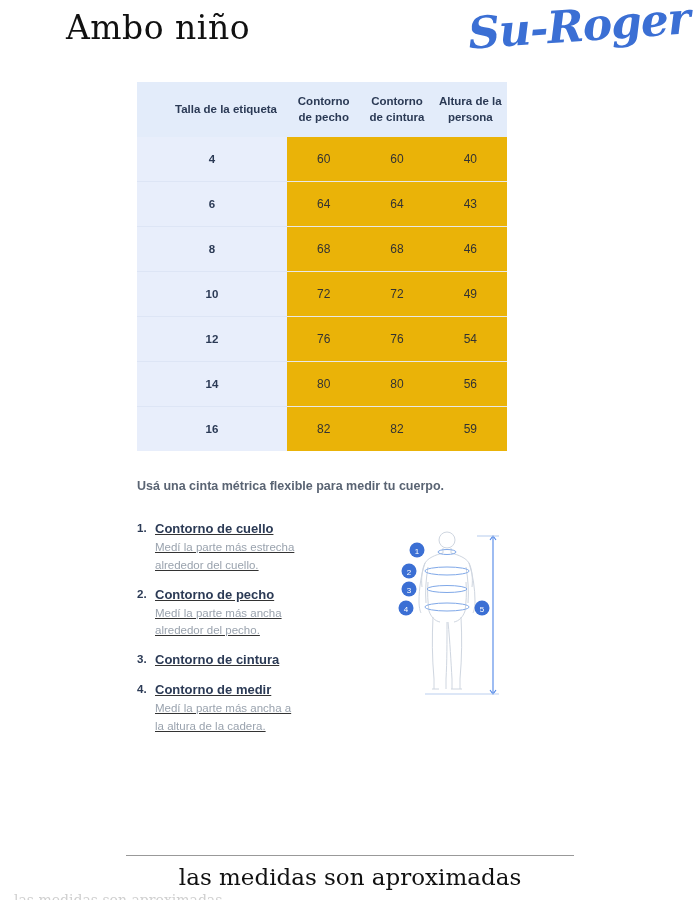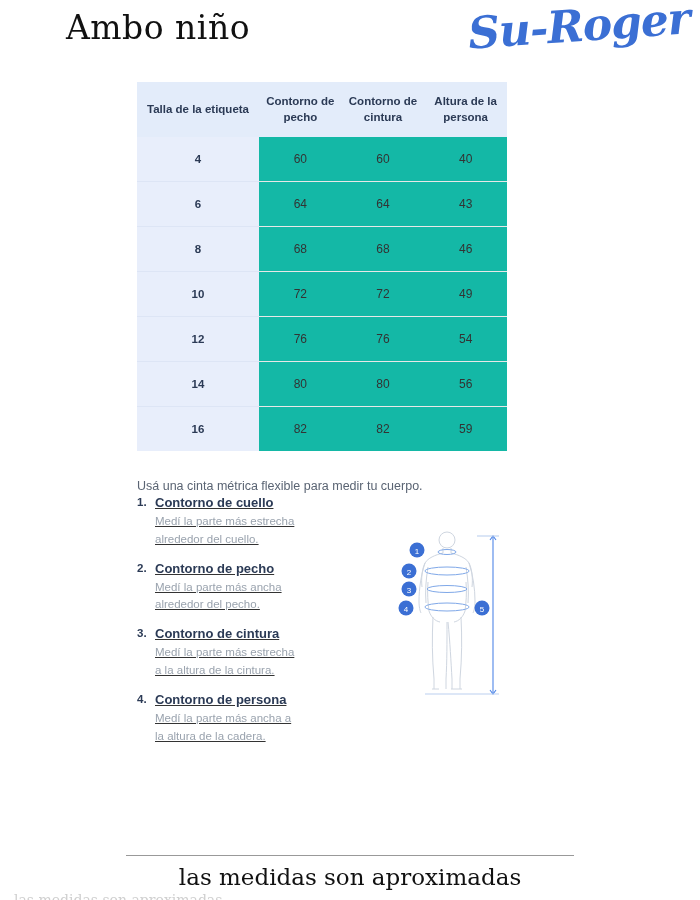--- a/index.html
+++ b/index.html
@@ -59,28 +59,29 @@
     color: #2b3a55;
     font-size: 11.5px;
     font-weight: bold;
     padding: 12px 4px;
     line-height: 1.35;
     text-align: center;
     border: none;
   }
   table.size-table th.first-col {
     width: 114px;
+    padding-left: 32px;
   }
   table.size-table td {
     font-size: 12px;
     text-align: center;
     padding: 15px 4px;
     color: #333;
     border-bottom: 1px solid #e8e8e8;
-    background: #14b8a6;
+    background: #eab308;
   }
   table.size-table td.first-col {
     background: #e8eefb;
     font-weight: bold;
     color: #2b3a55;
     font-size: 11.5px;
     border-bottom: 1px solid #dde5f5;
   }
   table.size-table tr:last-child td {
     border-bottom: none;
@@ -94,21 +95,22 @@
   }
   .howto-title {
     font-size: 14.5px;
     font-weight: bold;
     color: #2b3a55;
     margin-bottom: 4px;
   }
   .howto-sub {
     font-size: 12.5px;
     color: #5a6473;
-    margin-bottom: 2px;
+    margin-bottom: 28px;
+    font-weight: bold;
   }
   .measure-list {
     width: 250px;
   }
   .measure-item {
     display: flex;
     margin-bottom: 12px;
   }
   .measure-num {
     font-size: 11.5px;
@@ -252,27 +254,26 @@
       <div class="measure-num">2.</div>
       <div class="measure-body">
         <div class="measure-name">Contorno de pecho</div>
         <div class="measure-desc">Medí la parte más ancha alrededor del pecho.</div>
       </div>
     </div>
     <div class="measure-item">
       <div class="measure-num">3.</div>
       <div class="measure-body">
         <div class="measure-name">Contorno de cintura</div>
-        <div class="measure-desc">Medí la parte más estrecha a la altura de la cintura.</div>
       </div>
     </div>
     <div class="measure-item">
       <div class="measure-num">4.</div>
       <div class="measure-body">
-        <div class="measure-name">Contorno de persona</div>
+        <div class="measure-name">Contorno de medir</div>
         <div class="measure-desc">Medí la parte más ancha a la altura de la cadera.</div>
       </div>
     </div>
   </div>
 
   <div class="figure">
     <svg width="130" height="180" viewBox="0 0 130 180" xmlns="http://www.w3.org/2000/svg">
       <g stroke="#cfd6e0" stroke-width="1" fill="none">
 
         <circle cx="52" cy="13" r="8"></circle>

